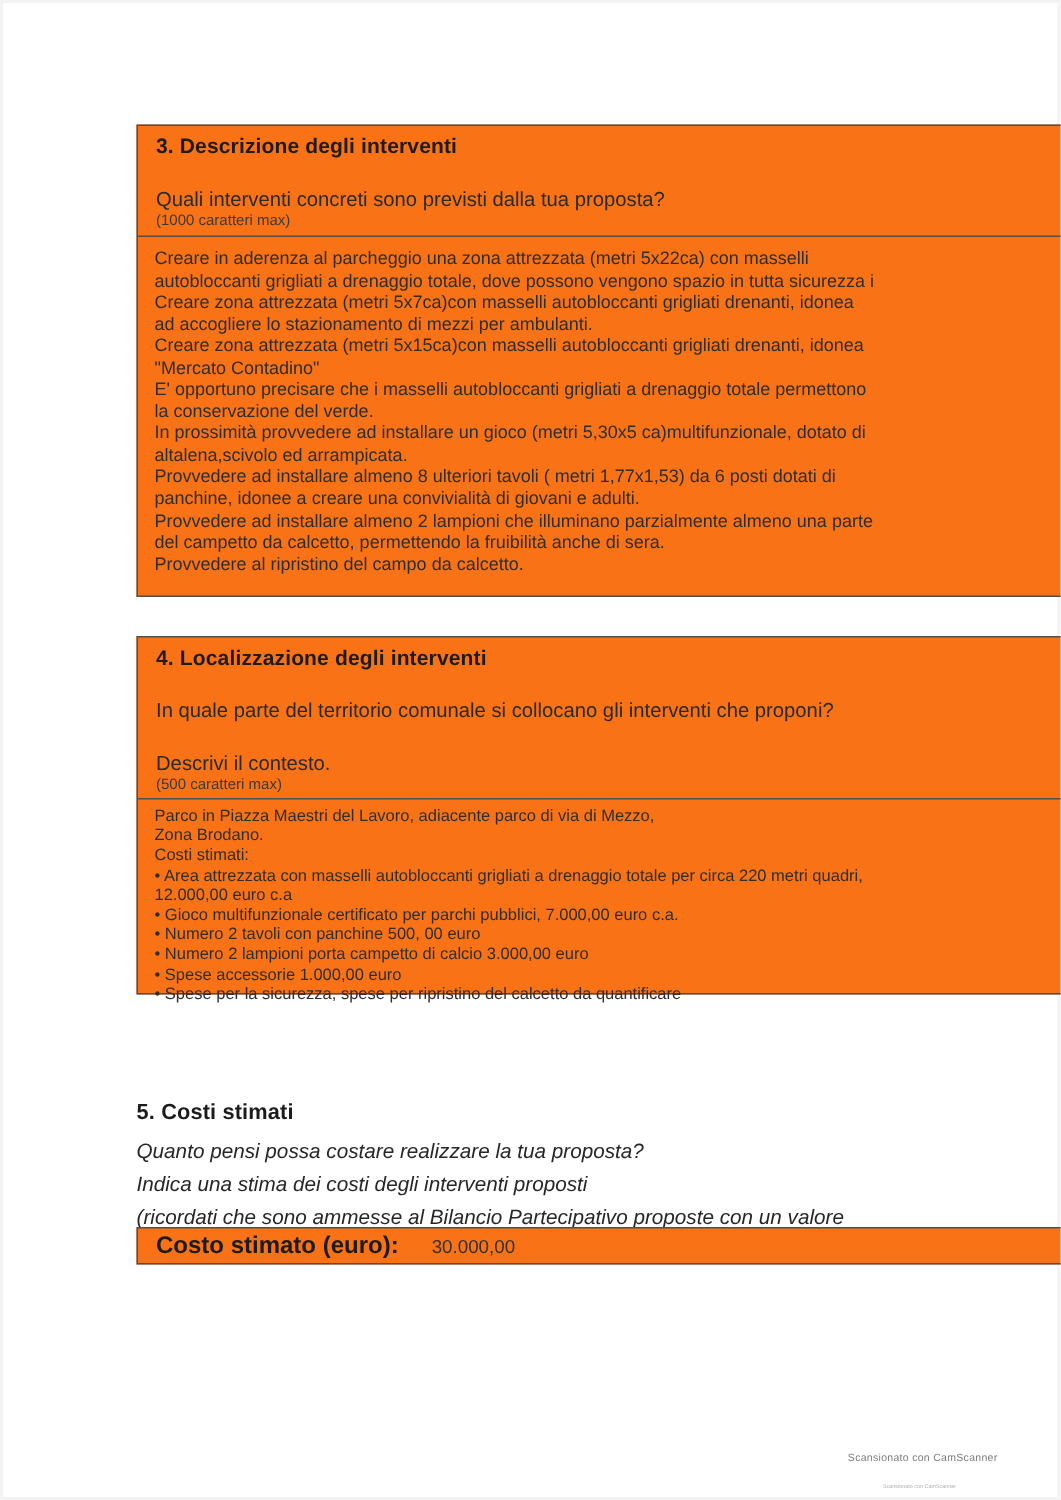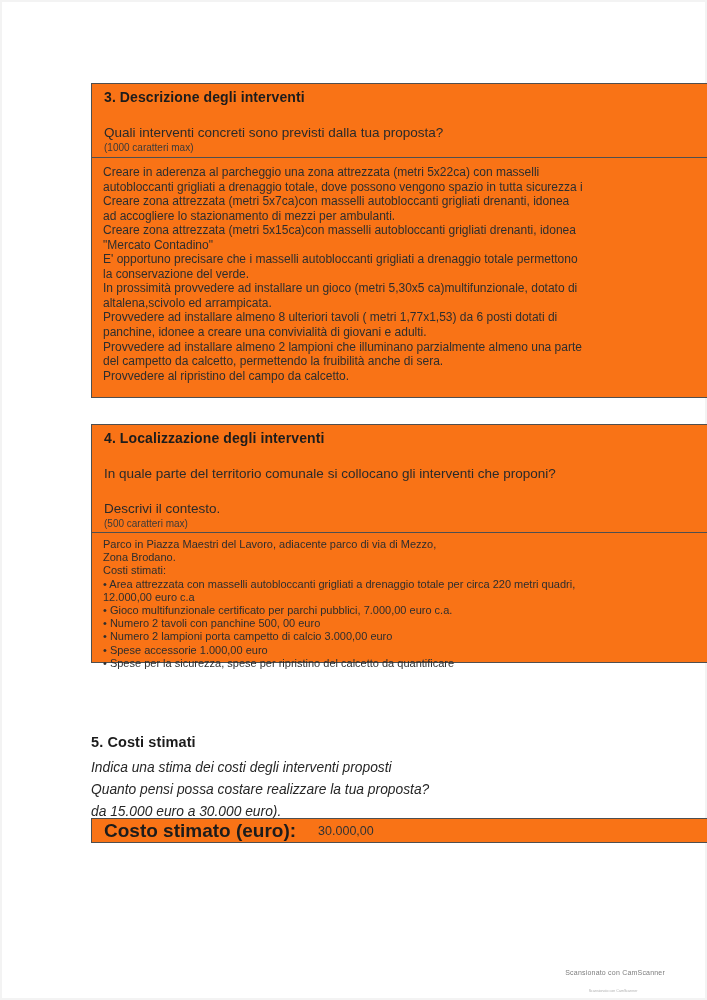--- a/index.html
+++ b/index.html
@@ -63,21 +63,21 @@
     color: #272727;
   }
   .costbox {
     top: 818px;
     height: 25px;
     display: flex;
     align-items: center;
   }
   .cost-label {
     font-weight: bold;
-    font-size: 19px;
+    font-size: 16px;
     color: #1c1c1c;
     margin-left: 12px;
   }
   .cost-value {
     font-size: 12.5px;
     color: #333;
     margin-left: 22px;
   }
   .camscanner-note {
     position: absolute;
@@ -141,22 +141,23 @@
       <div>• Numero 2 tavoli con panchine 500, 00 euro</div>
       <div>• Numero 2 lampioni porta campetto di calcio 3.000,00 euro</div>
       <div>• Spese accessorie 1.000,00 euro</div>
       <div>• Spese per la sicurezza, spese per ripristino del calcetto da quantificare</div>
     </div>
 </div>
 
 <div class="section5">
   <div class="sec-title">5. Costi stimati</div>
   <div class="lines">
+      <div>Quanto pensi possa costare realizzare la tua proposta?</div>
       <div>Indica una stima dei costi degli interventi proposti</div>
-      <div>Quanto pensi possa costare realizzare la tua proposta?</div>
+      <div>(ricordati che sono ammesse al Bilancio Partecipativo proposte con un valore</div>
       <div>da 15.000 euro a 30.000 euro).</div>
     </div>
 </div>
 
 <div class="formbox costbox">
   <span class="cost-label">Costo stimato (euro):</span>
   <span class="cost-value">30.000,00</span>
 </div>
 
 <div class="camscanner-note">Scansionato con CamScanner</div>

